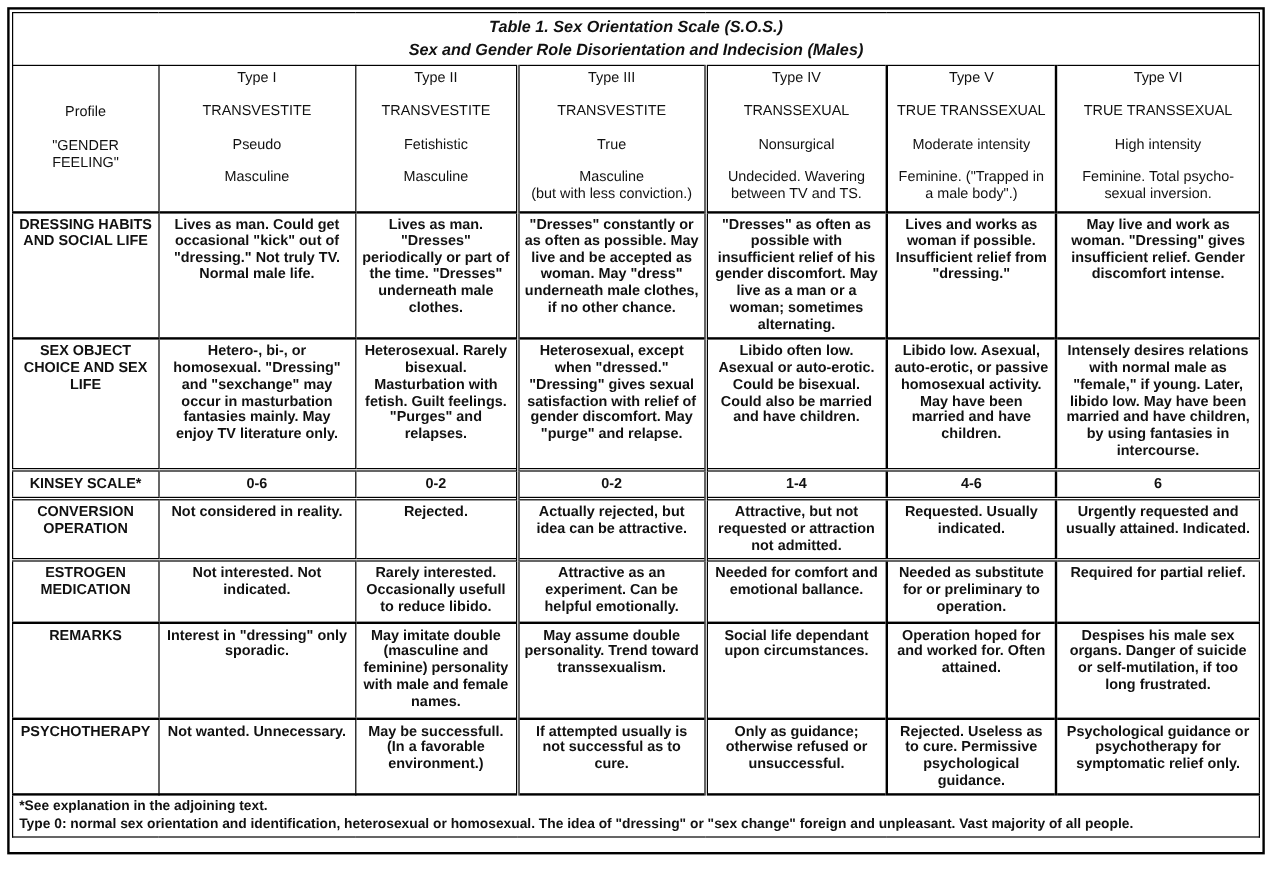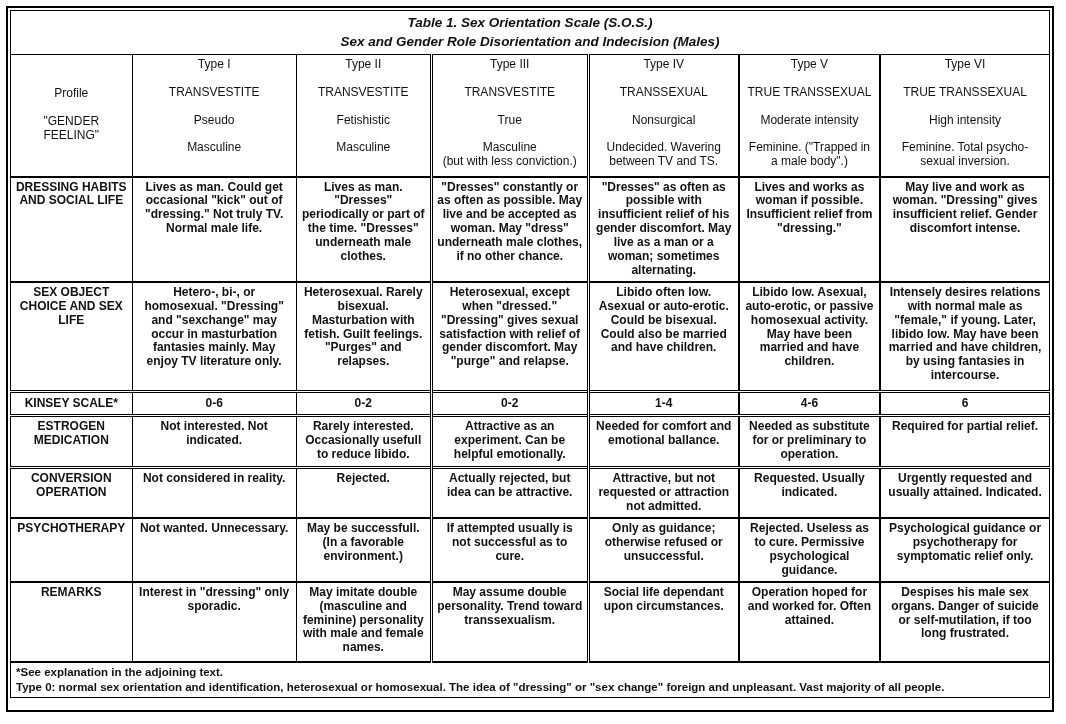--- a/index.html
+++ b/index.html
@@ -138,62 +138,62 @@
     <tr style="height:24px" class="rd">
       <td class="vmid">KINSEY SCALE*</td>
       <td class="vmid">0-6</td>
       <td class="vmid">0-2</td>
       <td class="vmid bl-d">0-2</td>
       <td class="vmid bl-d">1-4</td>
       <td class="vmid bl-2">4-6</td>
       <td class="vmid bl-2">6</td>
     </tr>
 
+    <tr style="height:50px" class="rd">
+      <td>CONVERSION
+OPERATION</td>
+      <td>Not considered in reality.</td>
+      <td>Rejected.</td>
+      <td class="bl-d">Actually rejected, but idea can be attractive.</td>
+      <td class="bl-d">Attractive, but not requested or attraction not admitted.</td>
+      <td class="bl-2">Requested. Usually indicated.</td>
+      <td class="bl-2">Urgently requested and usually attained. Indicated.</td>
+    </tr>
+
     <tr style="height:52px" class="rd">
       <td>ESTROGEN
 MEDICATION</td>
       <td>Not interested. Not indicated.</td>
       <td>Rarely interested. Occasionally usefull to reduce libido.</td>
       <td class="bl-d">Attractive as an experiment. Can be helpful emotionally.</td>
       <td class="bl-d">Needed for comfort and emotional ballance.</td>
       <td class="bl-2">Needed as substitute for or preliminary to operation.</td>
       <td class="bl-2">Required for partial relief.</td>
     </tr>
 
-    <tr style="height:50px" class="rd">
-      <td>CONVERSION
-OPERATION</td>
-      <td>Not considered in reality.</td>
-      <td>Rejected.</td>
-      <td class="bl-d">Actually rejected, but idea can be attractive.</td>
-      <td class="bl-d">Attractive, but not requested or attraction not admitted.</td>
-      <td class="bl-2">Requested. Usually indicated.</td>
-      <td class="bl-2">Urgently requested and usually attained. Indicated.</td>
+    <tr style="height:80px" class="r2">
+      <td>REMARKS</td>
+      <td>Interest in "dressing" only sporadic.</td>
+      <td>May imitate double (masculine and feminine) personality with male and female names.</td>
+      <td class="bl-d">May assume double personality. Trend toward transsexualism.</td>
+      <td class="bl-d">Social life dependant upon circumstances.</td>
+      <td class="bl-2">Operation hoped for and worked for. Often attained.</td>
+      <td class="bl-2">Despises his male sex organs. Danger of suicide or self-mutilation, if too long frustrated.</td>
     </tr>
 
     <tr style="height:55px" class="r2">
       <td>PSYCHOTHERAPY</td>
       <td>Not wanted. Unnecessary.</td>
       <td>May be successfull. (In a favorable environment.)</td>
       <td class="bl-d">If attempted usually is not successful as to cure.</td>
       <td class="bl-d">Only as guidance; otherwise refused or unsuccessful.</td>
       <td class="bl-2">Rejected. Useless as to cure. Permissive psychological guidance.</td>
       <td class="bl-2">Psychological guidance or psychotherapy for symptomatic relief only.</td>
     </tr>
 
-    <tr style="height:80px" class="r2">
-      <td>REMARKS</td>
-      <td>Interest in "dressing" only sporadic.</td>
-      <td>May imitate double (masculine and feminine) personality with male and female names.</td>
-      <td class="bl-d">May assume double personality. Trend toward transsexualism.</td>
-      <td class="bl-d">Social life dependant upon circumstances.</td>
-      <td class="bl-2">Operation hoped for and worked for. Often attained.</td>
-      <td class="bl-2">Despises his male sex organs. Danger of suicide or self-mutilation, if too long frustrated.</td>
-    </tr>
-
     <tr style="height:24px" class="r2">
       <td class="fn-cell" colspan="7">
         <div>*See explanation in the adjoining text.</div>
         <div>Type 0: normal sex orientation and identification, heterosexual or homosexual. The idea of "dressing" or "sex change" foreign and unpleasant. Vast majority of all people.</div>
       </td>
     </tr>
   </tbody>
     </table>
 </div>
 

